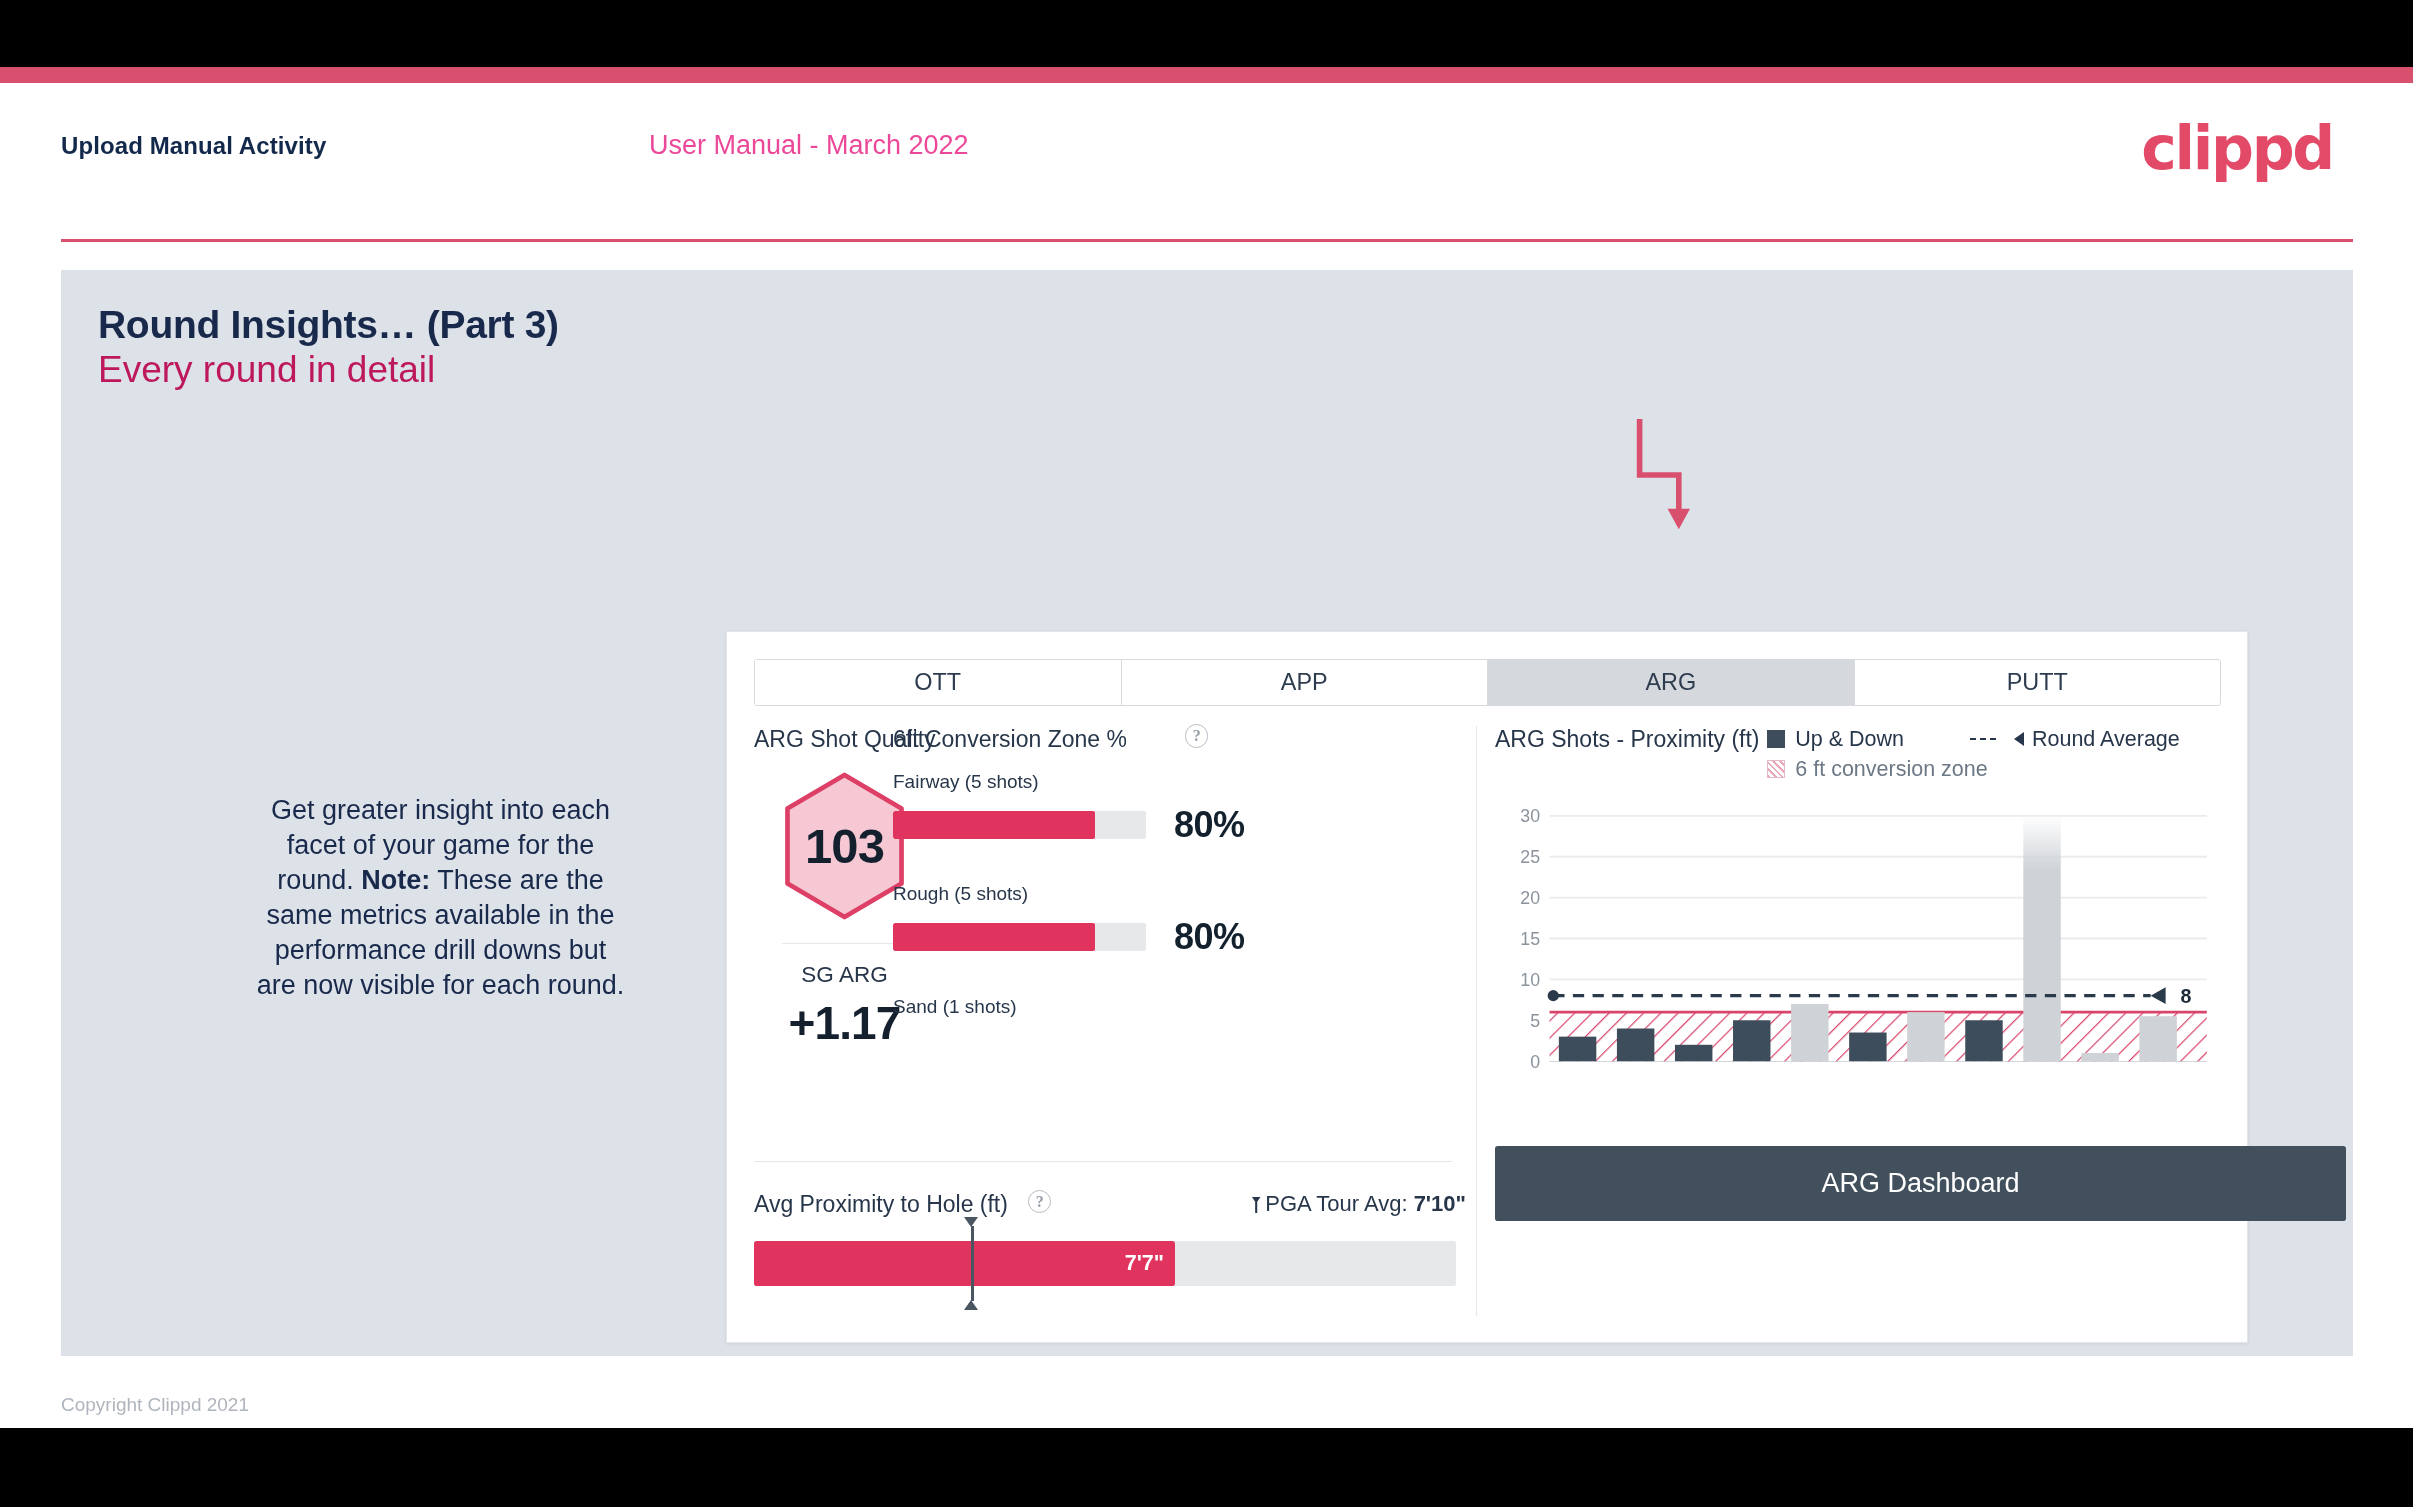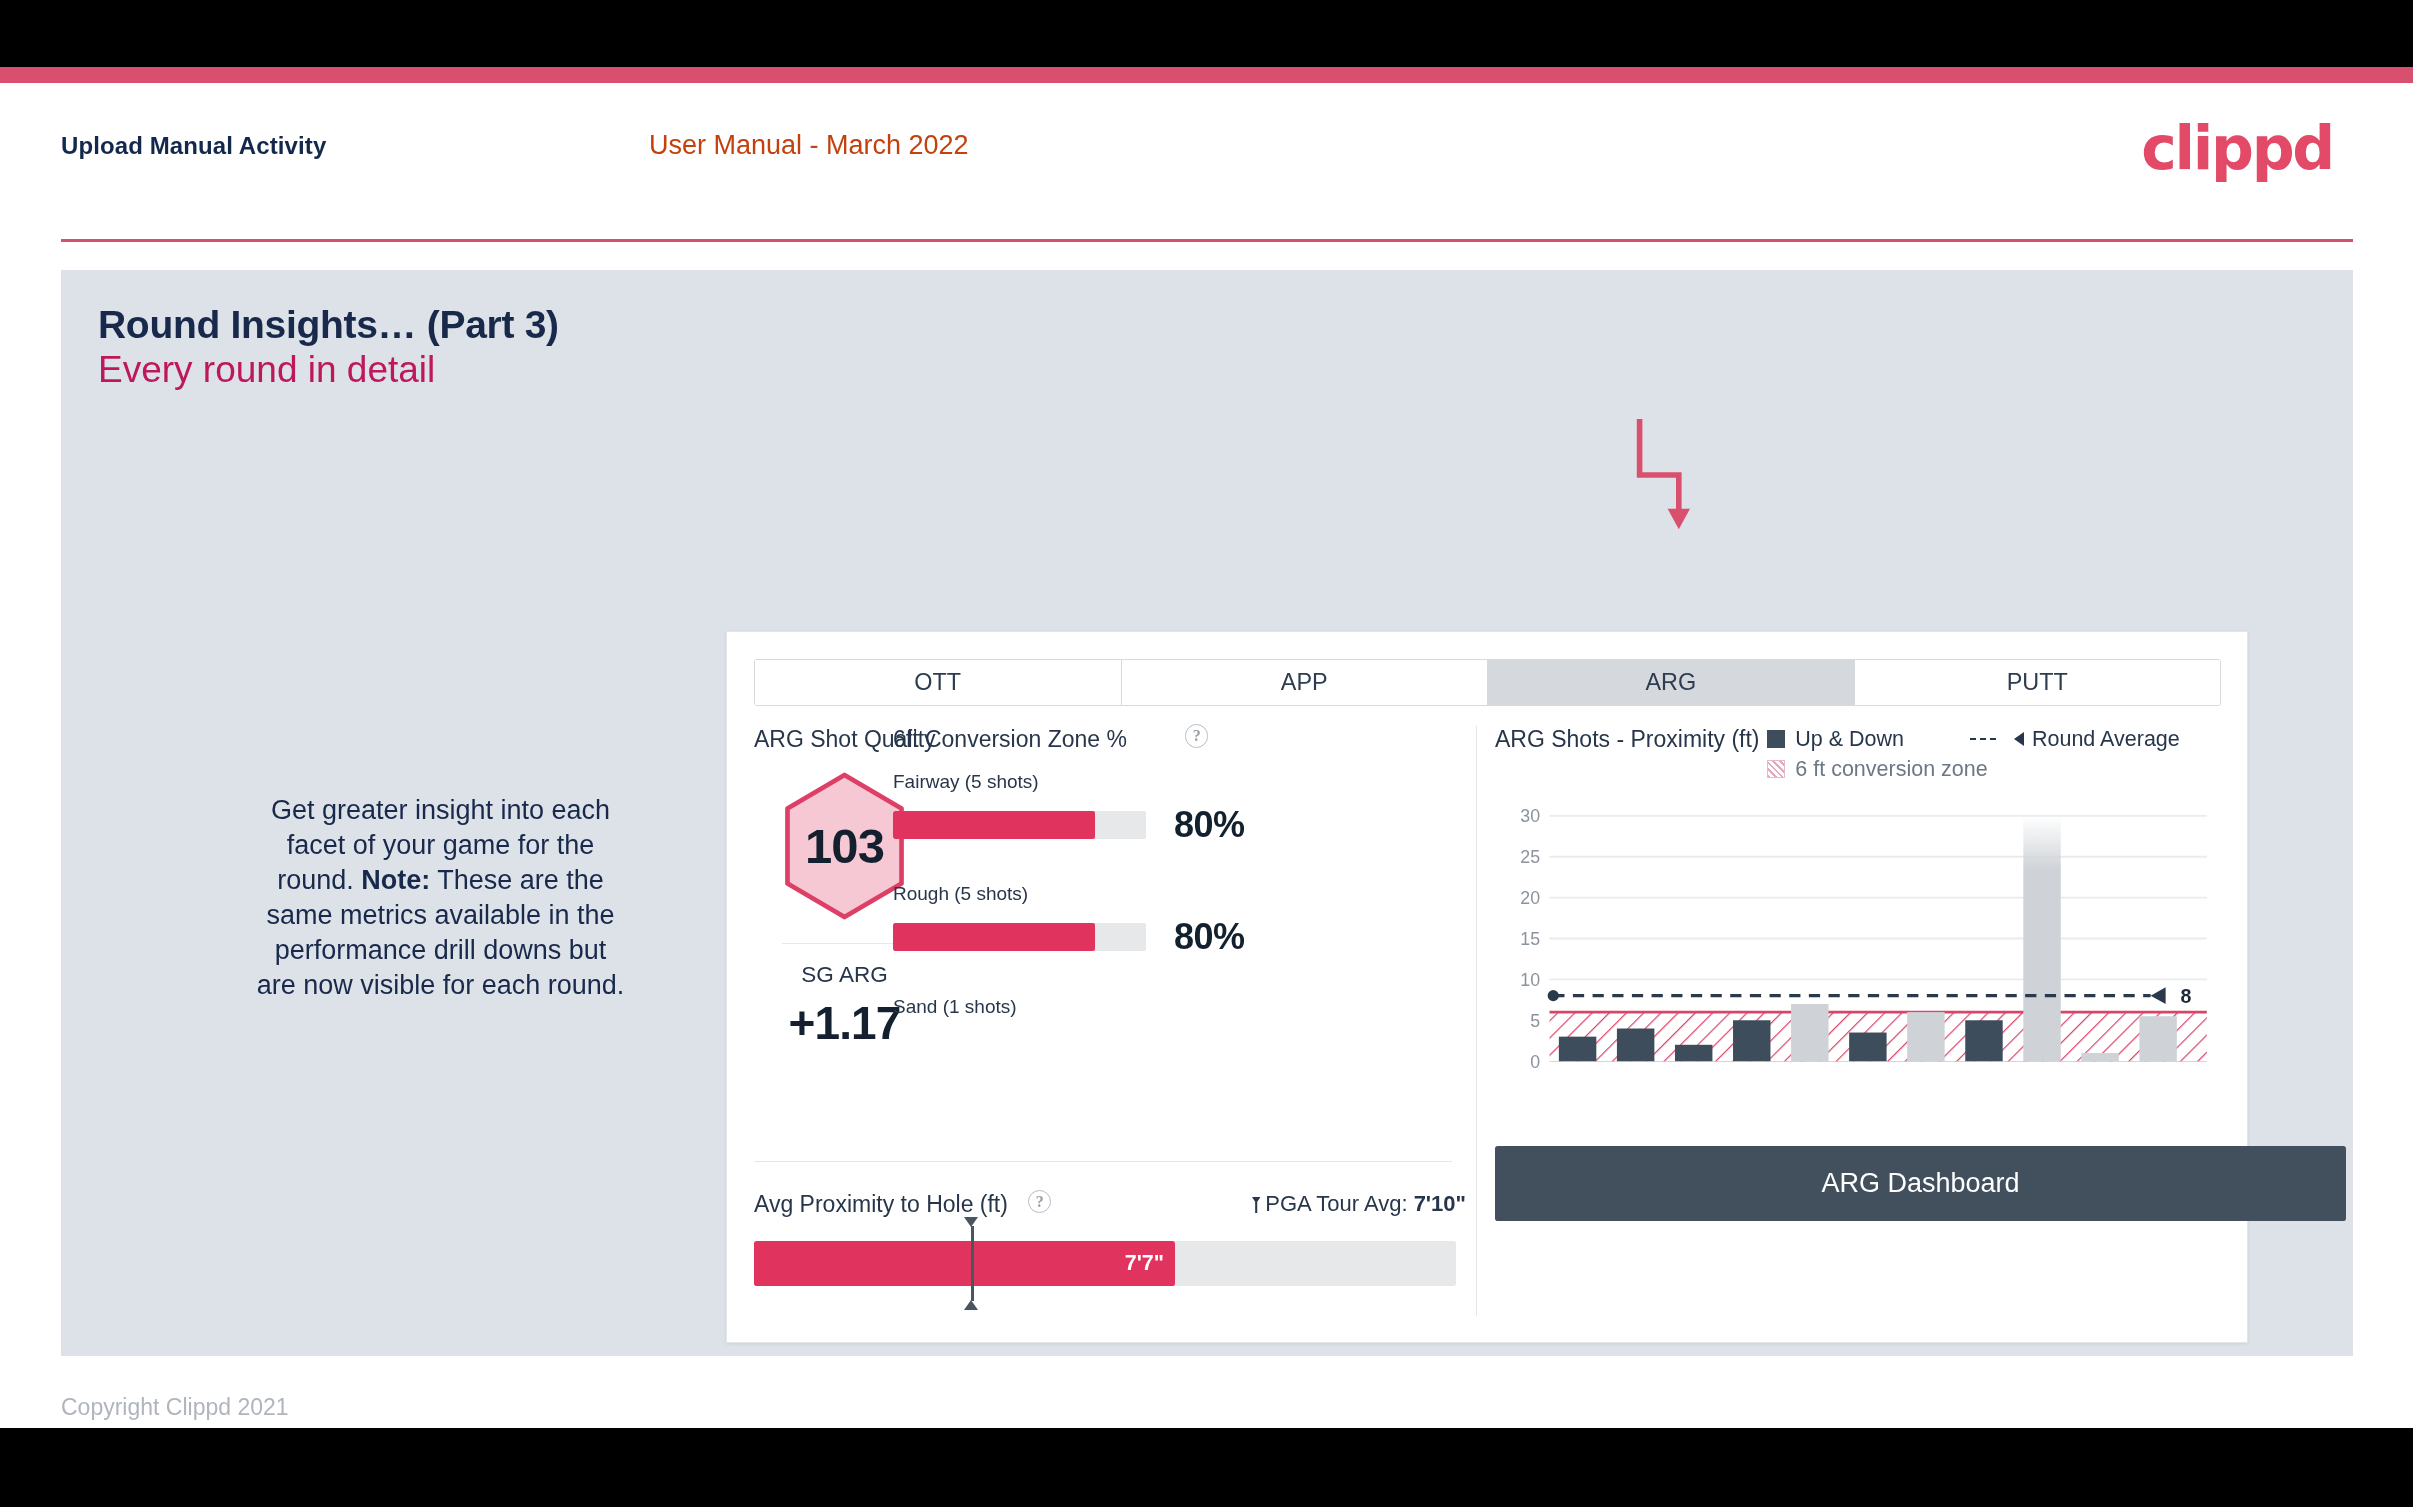--- a/index.html
+++ b/index.html
@@ -24,21 +24,21 @@
   }
 
   
   .header { position:absolute; left:0; top:0; width:2413px; height:159px; }
   .hdr-left {
     position:absolute; left:61px; top:49px;
     font-size:24px; font-weight:700; color:#13294b; letter-spacing:0.1px;
   }
   .hdr-mid {
     position:absolute; left:649px; top:47px;
-    font-size:27px; font-weight:400; color:#c2410c;
+    font-size:27px; font-weight:400; color:#ec4899;
   }
   .logo {
     position:absolute; right:80px; top:30px;
     font-size:60px; font-weight:800; color:#e24a68;
     letter-spacing:-2.3px; font-family:"DejaVu Sans", sans-serif;
   }
   .hdr-rule {
     position:absolute; left:61px; top:156px; width:2292px; height:2.8px;
     background:#d9506f;
   }
@@ -218,21 +218,21 @@
   
   .dash-btn {
     position:absolute; left:0; top:420px; width:851px; height:75px;
     background:#41505c; color:#fff; border:none; border-radius:2.8px;
     font-size:27px; font-family:"Liberation Sans", sans-serif; cursor:pointer;
   }
 
   
   .footer {
     position:absolute; left:61px; top:1311px;
-    font-size:23px; color:#b0b5bd;
+    font-size:19px; color:#b0b5bd;
   }
 </style>
 </head>
 <body>
 
 <div class="letterbox-top"></div>
 <div class="accent-strip"></div>
 
 <div class="slide">
 

